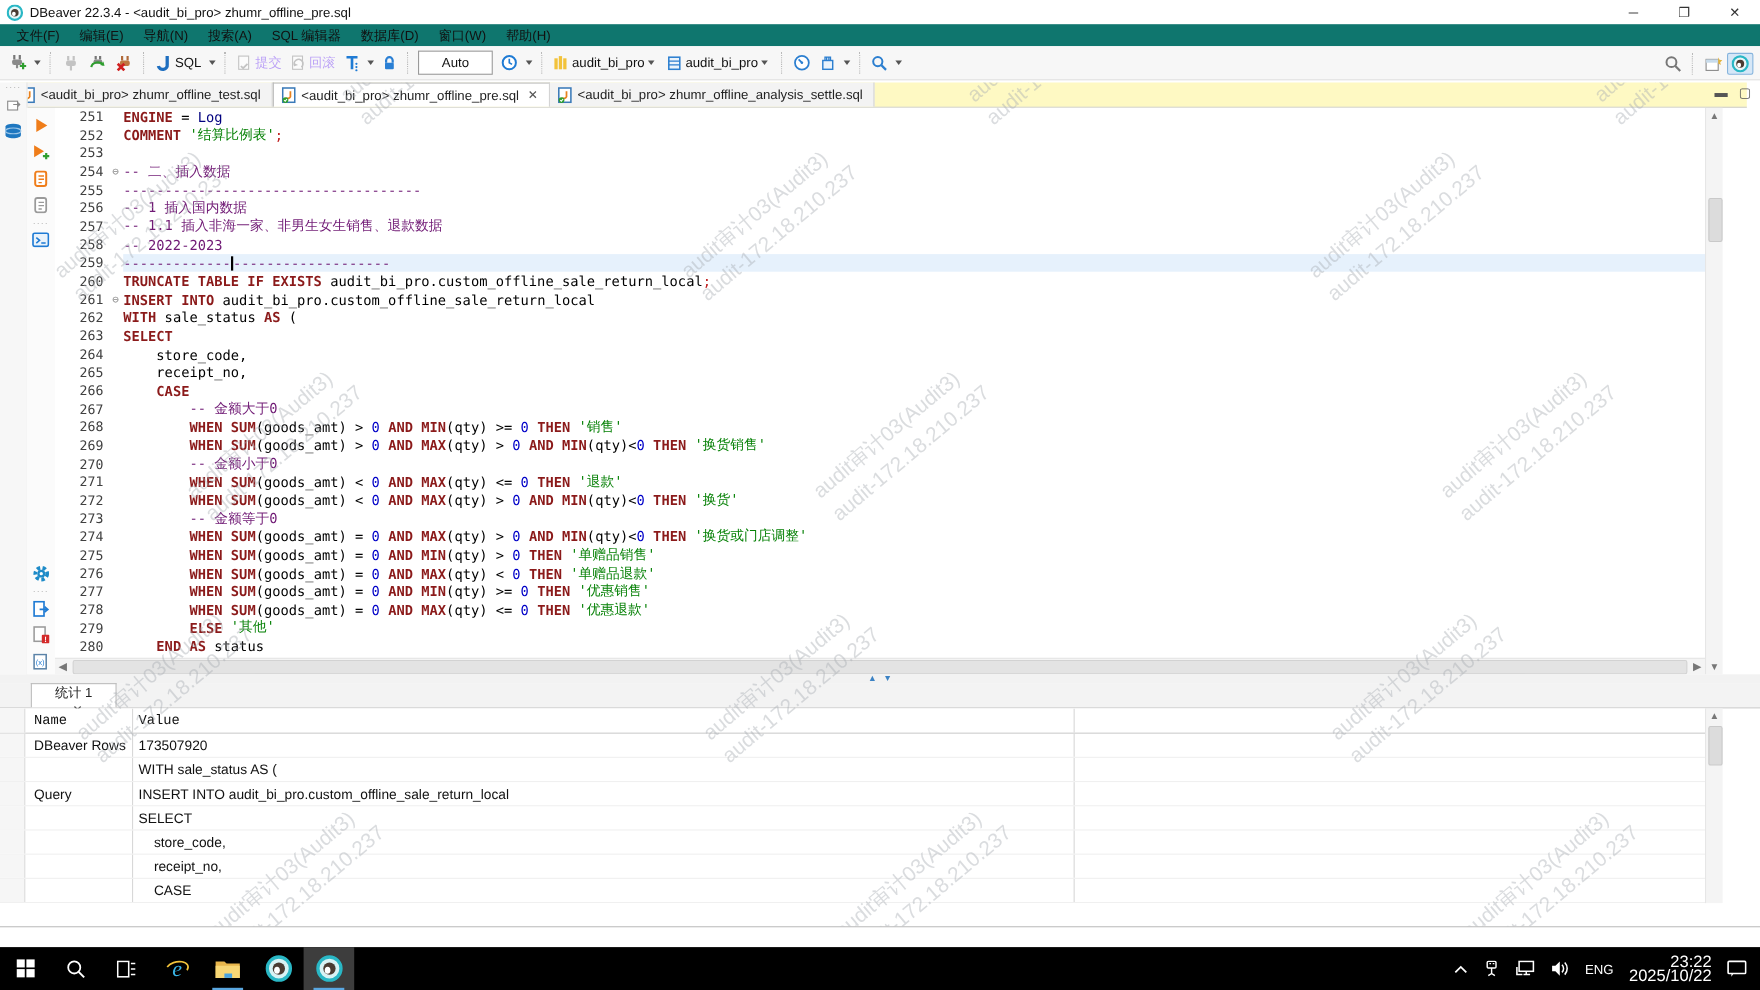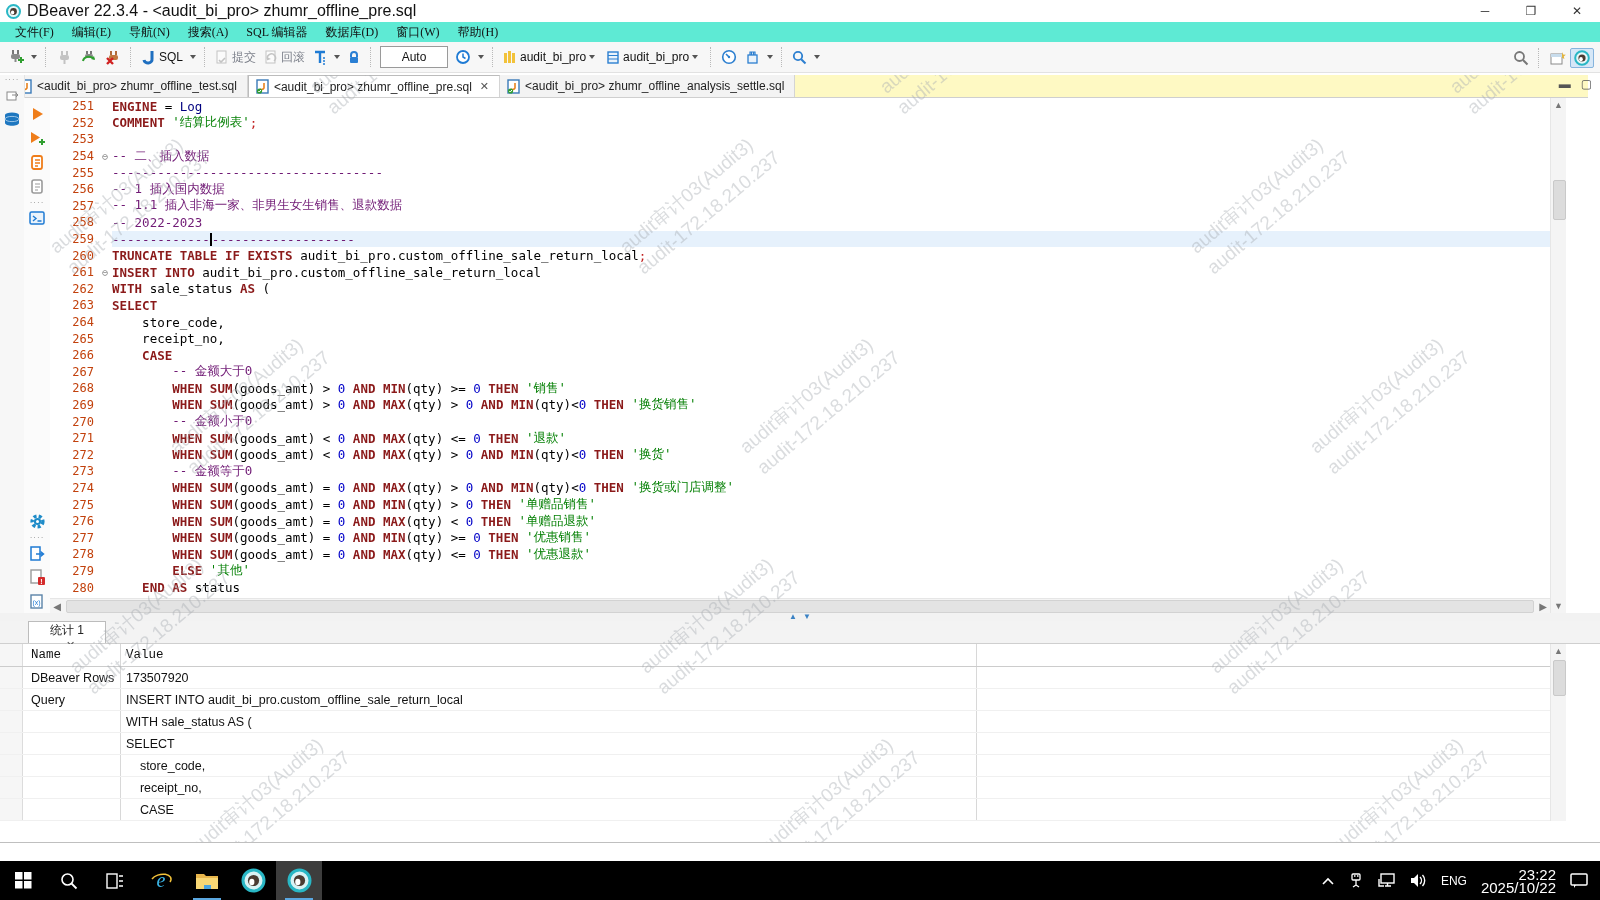--- a/index.html
+++ b/index.html
@@ -1,34 +1,34 @@
 <!DOCTYPE html>
 <html><head>
 <meta charset="utf-8">
 <style>
   html,body{margin:0;padding:0;background:#dcdcdc;}
   .screen{position:relative;width:1600px;height:900px;background:#ffffff;overflow:hidden;
           font-family:"Liberation Sans",sans-serif;font-size:12px;color:#1c1c1c;}
   
   .titlebar{position:absolute;left:0;top:0;width:1600px;height:22px;background:#fff;display:flex;align-items:center;}
   .titlebar .appicon{margin:0 6px 0 6px;}
-  .title-text{font-size:16px;color:#111;}
+  .title-text{font-size:12px;color:#111;}
   .win-controls{position:absolute;right:0;top:0;height:22px;display:flex;}
   .win-btn{width:46px;height:22px;display:flex;align-items:center;justify-content:center;color:#333;font-size:12px;}
   
-  .menubar{position:absolute;left:0;top:22px;width:1600px;height:20px;background:#5eead4;display:flex;align-items:center;padding-left:6px;box-sizing:border-box;font-family:Liberation Serif, serif;}
+  .menubar{position:absolute;left:0;top:22px;width:1600px;height:20px;background:#0f766e;display:flex;align-items:center;padding-left:6px;box-sizing:border-box;}
   .menu-item{padding:2px 9px;color:#111;}
   
   .toolbar{position:absolute;left:0;top:42px;width:1600px;height:31px;background:#f7f7f7;border-bottom:1px solid #e2e2e2;display:flex;align-items:center;box-sizing:border-box;padding-left:4px;}
   .tgroup{display:flex;align-items:center;height:24px;}
   .tsep{width:1px;height:20px;border-left:1px dotted #b9b9b9;margin:0 5px;}
   .tbtn{display:flex;align-items:center;padding:2px 3px;margin:0 1px;}
   .tbtn.disabled{opacity:.55;}
   .tlabel{margin-left:3px;color:#111;}
-  .tlabel.gray{color:#0f172a;}
+  .tlabel.gray{color:#8b5cf6;}
   .caret{width:0;height:0;border-left:3.5px solid transparent;border-right:3.5px solid transparent;border-top:4px solid #555;margin:0 3px;}
   .autobox{width:66px;height:20px;border:1px solid #9a9a9a;background:#fff;display:flex;align-items:center;justify-content:center;font-size:12px;color:#111;margin:0 3px;}
   .toolbar-right{position:absolute;right:6px;top:42px;height:31px;display:flex;align-items:center;}
   .persp-active{background:#d6e7f7;border:1px solid #86b4dd;border-radius:2px;padding:1px 3px;display:flex;align-items:center;}
   
   .tabbar{position:absolute;left:12px;top:75px;width:1576px;height:23px;background:#fef9c3;border-bottom:1px solid #cfcfcf;display:flex;box-sizing:border-box;}
   .etab{display:flex;align-items:center;padding:0 10px 0 7px;border-right:1px solid #d4d4d4;background:#f3f3f3;color:#222;white-space:nowrap;}
   .etab.active{background:#ffffff;border-top:1px solid #bcbcbc;border-left:1px solid #bcbcbc;}
   .etab .ticon{margin-right:5px;}
   .etab .tclose{margin-left:8px;color:#555;font-size:11px;}
@@ -36,21 +36,21 @@
   .tabbar-right span{font-size:12px;}
   
   .faststrip{position:absolute;left:0;top:75px;width:24px;height:538px;background:#f7f7f7;border-right:1px solid #e4e4e4;display:flex;flex-direction:column;align-items:center;}
   .dots-h{color:#9a9a9a;font-size:8px;letter-spacing:1px;line-height:6px;margin-top:2px;}
   .edit-strip{position:absolute;left:24px;top:98px;width:26px;height:515px;background:#fbfbfb;display:flex;flex-direction:column;align-items:center;padding-top:4px;box-sizing:border-box;}
   .es-spacer{flex:1;}
   .es-item{margin:3px 0;display:flex;align-items:center;justify-content:center;width:20px;height:18px;}
   
   .editor{position:absolute;left:50px;top:98px;width:1500px;height:500px;background:#fff;overflow:hidden;}
   .cl{display:flex;height:16.6px;align-items:center;white-space:pre;font-family:"DejaVu Sans Mono",monospace;font-size:12.5px;}
-  .ln{width:48px;text-align:right;color:#c2410c;flex:0 0 48px;padding-right:4px;box-sizing:border-box;font-size:12px;}
+  .ln{width:48px;text-align:right;color:#404040;flex:0 0 48px;padding-right:4px;box-sizing:border-box;font-size:12px;}
   .fold{width:14px;flex:0 0 14px;color:#8a8a8a;font-size:10px;text-align:center;}
   .ct{flex:1;height:16.6px;display:flex;align-items:center;}
   .cl.cur .ct{background:#e6f1fc;}
   .sg-k{color:#8b1a1a;font-weight:bold;}
   .sg-p{color:#000;}
   .sg-str{color:#068106;}
   .sg-num{color:#0000c8;}
   .sg-c{color:#701a75;}
   .sg-t{color:#00007f;}
   .sg-d{color:#c02020;}
@@ -475,27 +475,27 @@
         <div class="s-name">Name</div>
         <div class="s-val">Value</div>
       </div>
       <div class="srow">
         <div class="s-rh"></div>
         <div class="s-name">DBeaver Rows</div>
         <div class="s-val">173507920</div>
       </div>
       <div class="srow">
         <div class="s-rh"></div>
+        <div class="s-name"></div>
+        <div class="s-val">WITH sale_status AS (</div>
+      </div>
+      <div class="srow">
+        <div class="s-rh"></div>
         <div class="s-name">Query</div>
         <div class="s-val">INSERT INTO audit_bi_pro.custom_offline_sale_return_local</div>
-      </div>
-      <div class="srow">
-        <div class="s-rh"></div>
-        <div class="s-name"></div>
-        <div class="s-val">WITH sale_status AS (</div>
       </div>
       <div class="srow">
         <div class="s-rh"></div>
         <div class="s-name"></div>
         <div class="s-val">SELECT</div>
       </div>
       <div class="srow">
         <div class="s-rh"></div>
         <div class="s-name"></div>
         <div class="s-val">    store_code,</div>

